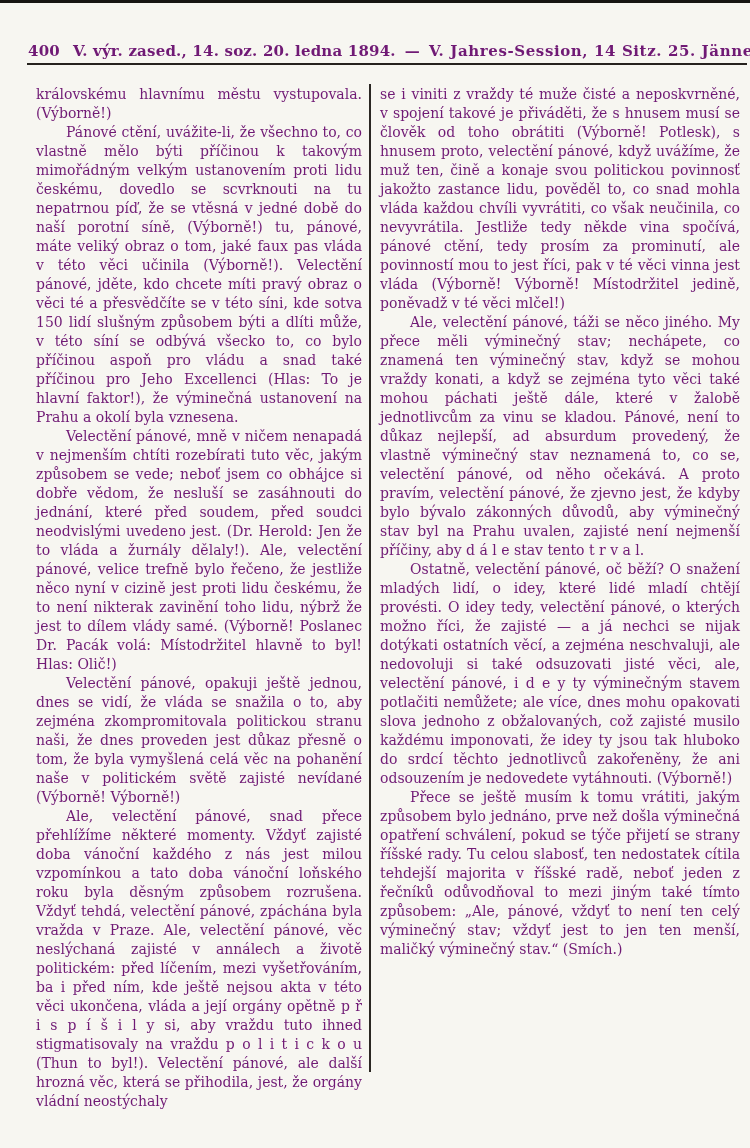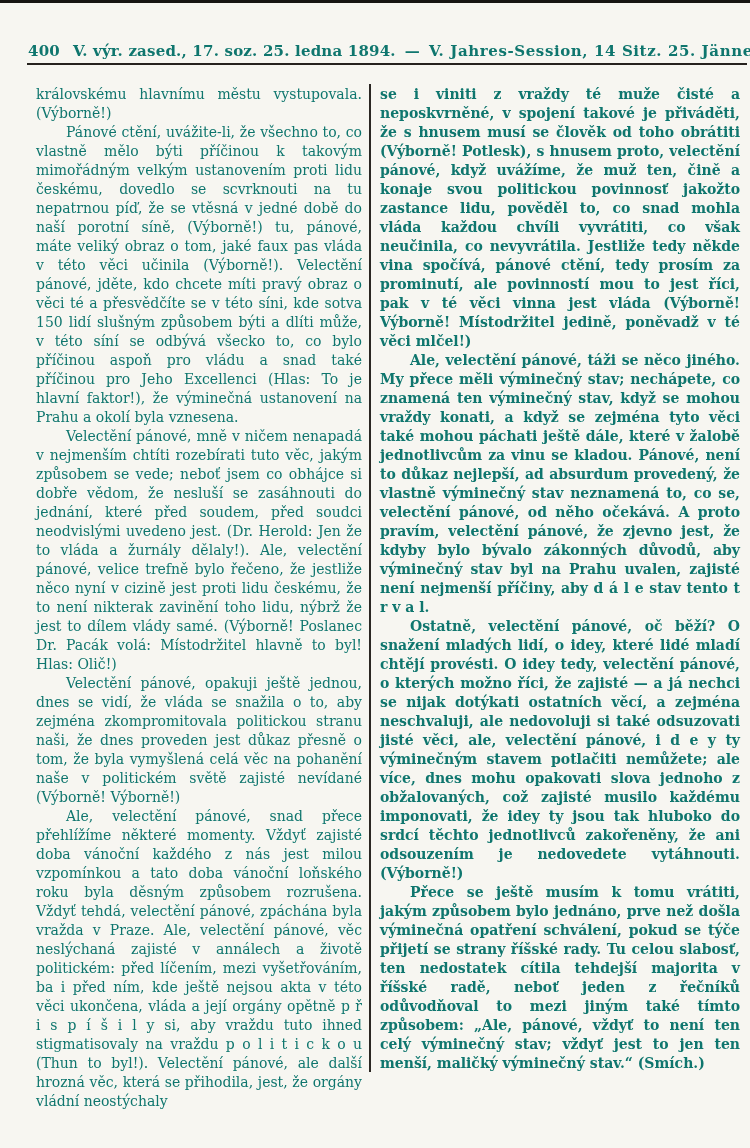--- a/index.html
+++ b/index.html
@@ -2,21 +2,21 @@
 <html><head>
 <meta charset="utf-8">
 <style>
   html, body { margin: 0; padding: 0; background: #c9c7c2; }
   .page {
     position: relative;
     width: 750px;
     height: 1148px;
     background: #f7f6f1;
     font-family: "DejaVu Serif", "Liberation Serif", serif;
-    color: #0f766e;
+    color: #701a75;
     overflow: hidden;
     box-sizing: border-box;
   }
   .top-edge {
     position: absolute;
     top: 0; left: 0;
     width: 100%; height: 3px;
     background: #171512;
   }
   .header {
@@ -45,40 +45,40 @@
   }
   .col {
     position: absolute;
     top: 85px;
     font-size: 14px;
     line-height: 19px;
     text-align: justify;
     text-justify: inter-word;
   }
   .col-left  { left: 36px;  width: 326px; }
-  .col-right { left: 380px; width: 360px; font-weight: bold; }
+  .col-right { left: 380px; width: 360px; }
   .col-divider {
     position: absolute;
     left: 369px; top: 84px;
     width: 1.5px; height: 988px;
     background: #2b2723;
   }
   .para { margin: 0; }
   .para.indent { text-indent: 30px; }
 </style>
 </head>
 <body>
 
 <div class="page">
 
   <div class="top-edge"></div>
 
   <div class="header">
     <span class="pagenum">400</span>
-    <span class="h-cz">V. výr. zased., 17. soz. 25. ledna 1894.</span>
+    <span class="h-cz">V. výr. zased., 14. soz. 20. ledna 1894.</span>
     <span class="h-dash">—</span>
     <span class="h-de">V. Jahres-Session, 14 Sitz. 25. Jänner 1894</span>
   </div>
 
   <div class="header-rule"></div>
 
   <div class="col col-left">
 
       <p class="para">královskému hlavnímu městu vystupovala. (Výborně!)</p>
 

